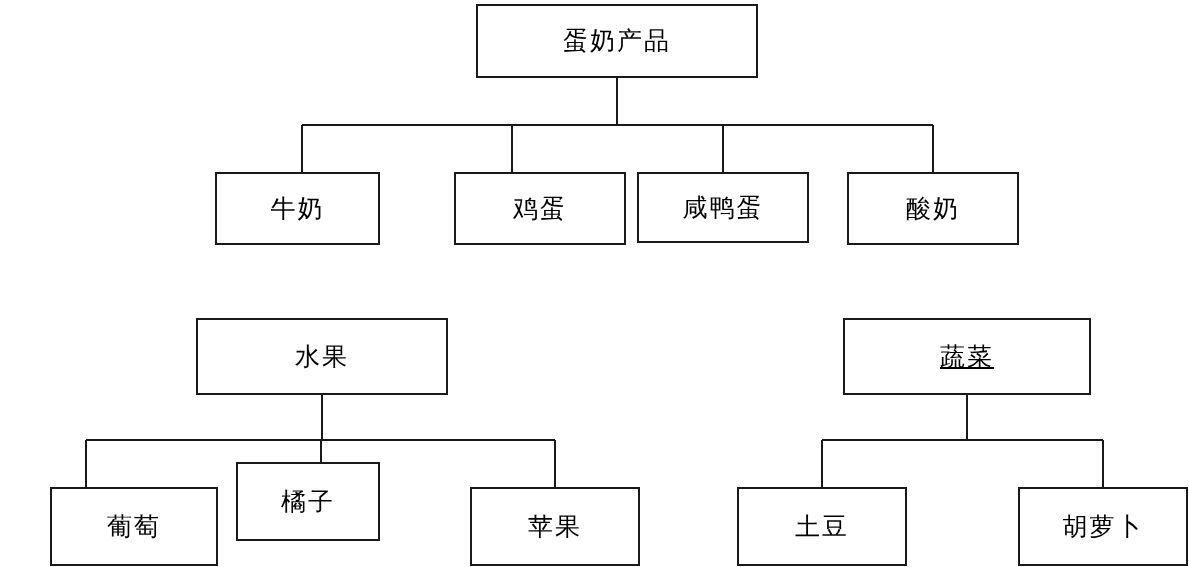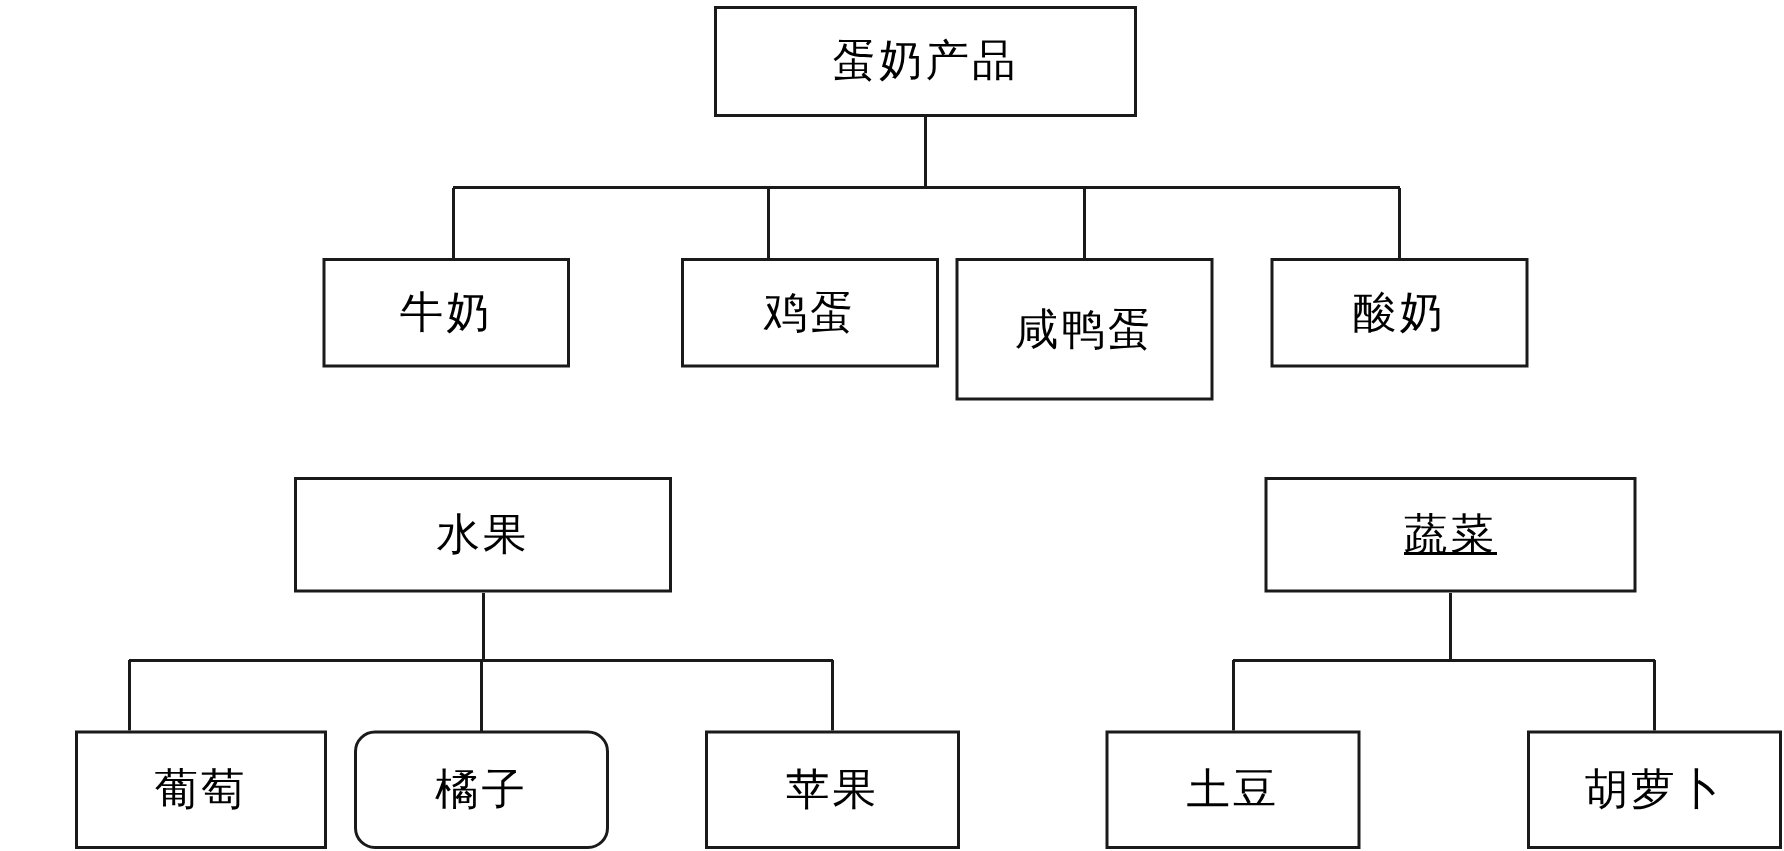--- a/index.html
+++ b/index.html
@@ -28,21 +28,21 @@
     position: absolute;
     box-sizing: border-box;
     border: 2px solid #1a1a1a;
     background: #ffffff;
     display: flex;
     align-items: center;
     justify-content: center;
     z-index: 2;
   }
   .node-label {
-    font-size: 29px;
+    font-size: 25px;
     line-height: 1.1;
     color: #000000;
     letter-spacing: 2px;
     white-space: nowrap;
     font-weight: 400;
   }
 </style>
 </head>
 <body>
 
@@ -67,33 +67,33 @@
   <div id="node-layer">
       <div class="node-box" style="left: 476px; top: 4px; width: 282px; height: 74px;">
         <span class="node-label">蛋奶产品</span>
       </div>
       <div class="node-box" style="left: 215px; top: 172px; width: 165px; height: 73px;">
         <span class="node-label">牛奶</span>
       </div>
       <div class="node-box" style="left: 426px; top: 172px; width: 172px; height: 73px; margin-left: 28px;">
         <span class="node-label">鸡蛋</span>
       </div>
-      <div class="node-box" style="left: 637px; top: 172px; width: 172px; height: 95px; text-align: center;">
+      <div class="node-box" style="left: 637px; top: 172px; width: 172px; height: 71px; text-align: center;">
         <span class="node-label">咸鸭蛋</span>
       </div>
       <div class="node-box" style="left: 847px; top: 172px; width: 172px; height: 73px;">
         <span class="node-label">酸奶</span>
       </div>
       <div class="node-box" style="left: 196px; top: 318px; width: 252px; height: 77px;">
         <span class="node-label">水果</span>
       </div>
       <div class="node-box" style="left: 2px; top: 487px; width: 168px; height: 79px; margin-left: 48px;">
         <span class="node-label">葡萄</span>
       </div>
-      <div class="node-box" style="left: 236px; top: 487px; width: 170px; height: 79px; border-radius: 14px;">
+      <div class="node-box" style="left: 236px; top: 462px; width: 144px; height: 79px;">
         <span class="node-label">橘子</span>
       </div>
       <div class="node-box" style="left: 470px; top: 487px; width: 170px; height: 79px;">
         <span class="node-label">苹果</span>
       </div>
       <div class="node-box" style="left: 843px; top: 318px; width: 248px; height: 77px; text-decoration: underline;">
         <span class="node-label">蔬菜</span>
       </div>
       <div class="node-box" style="left: 737px; top: 487px; width: 170px; height: 79px;">
         <span class="node-label">土豆</span>

